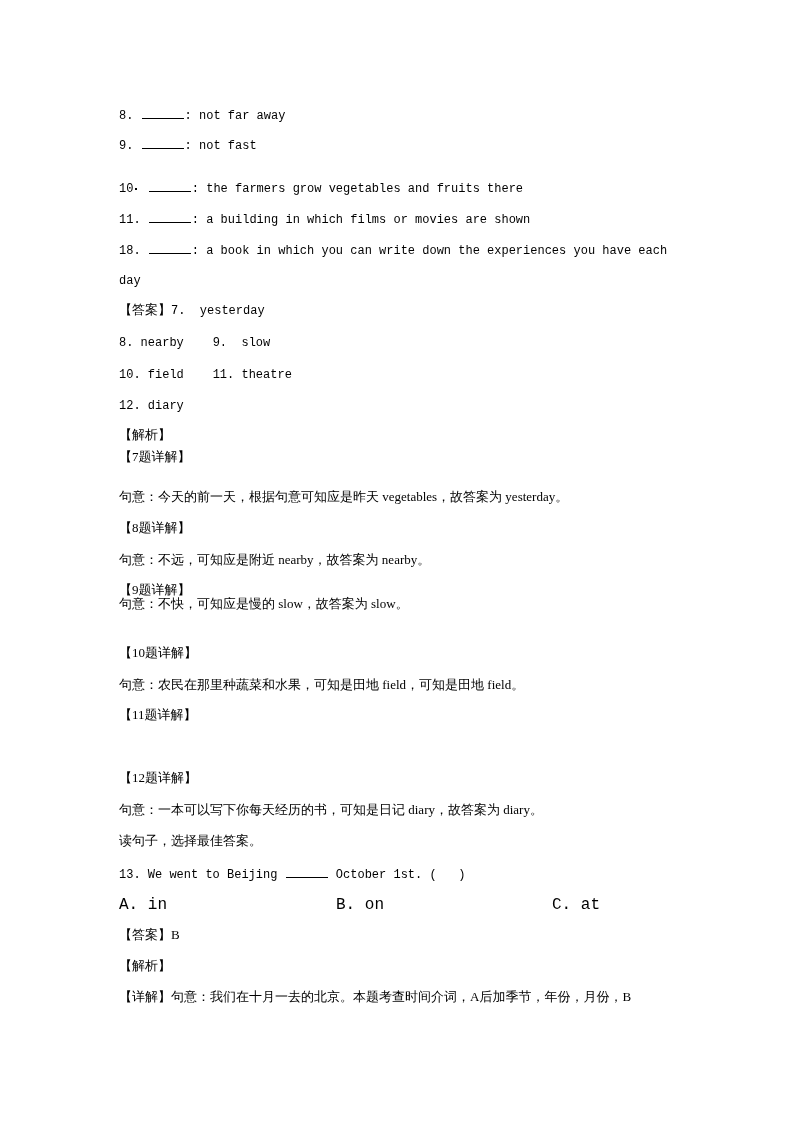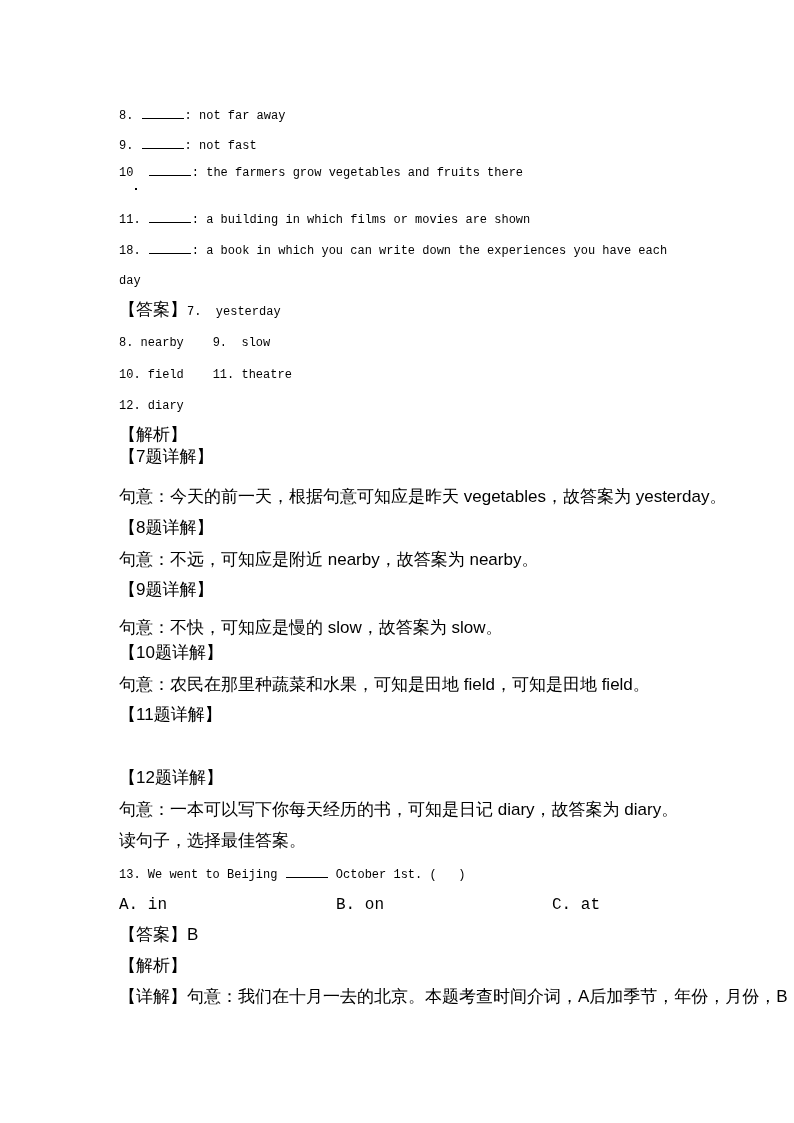--- a/index.html
+++ b/index.html
@@ -1,53 +1,53 @@
 <!DOCTYPE html>
 <html><head>
   <meta charset="utf-8">
   <style>
     html, body { margin: 0; padding: 0; background: #ffffff; }
     body { width: 794px; height: 1123px; position: relative; overflow: hidden;
            font-family: "DejaVu Sans Mono", "Liberation Mono", monospace; color: #000; }
     .page { position: absolute; left: 0; top: 0; width: 686px; height: 1123px; }
     .line { position: absolute; left: 119px; font-size: 12px; line-height: 16px; white-space: pre; }
-    .cn { font-family: Liberation Sans, sans-serif; font-size: 17px; }
+    .cn { font-family: Liberation Serif, serif; font-size: 13px; }
     .en { font-family: "Liberation Mono", "DejaVu Sans Mono", monospace; font-size: 12px; }
     .blank { display: inline-block; width: 42px; border-bottom: 1px solid #000; height: 11px; vertical-align: baseline; margin: 0 1px; }
     .dot { position: absolute; left: 135px; top: 188px; width: 2px; height: 2px; background: #000; }
     .opt { position: absolute; font-size: 16px; line-height: 16px; }
   </style>
 </head>
 <body>
 
 <div class="page">
 
   <div class="line en" style="top:107px"><span>8.</span> <span class="blank"></span><span>: not far away</span></div>
   <div class="line en" style="top:137px"><span>9.</span> <span class="blank"></span><span>: not fast</span></div>
-  <div class="line en" style="top:164px"><span>10</span>  <span class="blank"></span><span>: the farmers grow vegetables and fruits there</span></div>
+  <div class="line en" style="top:180px"><span>10</span>  <span class="blank"></span><span>: the farmers grow vegetables and fruits there</span></div>
   <div class="dot"></div>
   <div class="line en" style="top:211px"><span>11.</span> <span class="blank"></span><span>: a building in which films or movies are shown</span></div>
   <div class="line en" style="top:242px"><span>18.</span> <span class="blank"></span><span>: a book in which you can write down the experiences you have each</span></div>
   <div class="line en" style="top:273px">day</div>
 
   <div class="line" style="top:302px"><span class="cn">【答案】</span><span class="en">7.  yesterday</span></div>
   <div class="line en" style="top:335px"><span>8. nearby</span>    <span>9.  slow</span></div>
   <div class="line en" style="top:367px"><span>10. field</span>    <span>11. theatre</span></div>
   <div class="line en" style="top:398px">12. diary</div>
 
   <div class="line cn" style="top:427px">【解析】</div>
 
   <div class="line cn" style="top:449px">【7题详解】</div>
   <div class="line cn" style="top:489px">句意：今天的前一天，根据句意可知应是昨天 vegetables，故答案为 yesterday。</div>
 
   <div class="line cn" style="top:520px">【8题详解】</div>
   <div class="line cn" style="top:552px">句意：不远，可知应是附近 nearby，故答案为 nearby。</div>
 
   <div class="line cn" style="top:582px">【9题详解】</div>
-  <div class="line cn" style="top:620px">句意：不快，可知应是慢的 slow，故答案为 slow。</div>
+  <div class="line cn" style="top:596px">句意：不快，可知应是慢的 slow，故答案为 slow。</div>
 
   <div class="line cn" style="top:645px">【10题详解】</div>
   <div class="line cn" style="top:677px">句意：农民在那里种蔬菜和水果，可知是田地 field，可知是田地 field。</div>
 
   <div class="line cn" style="top:707px">【11题详解】</div>
 
   <div class="line cn" style="top:770px">【12题详解】</div>
   <div class="line cn" style="top:802px">句意：一本可以写下你每天经历的书，可知是日记 diary，故答案为 diary。</div>
 
   <div class="line cn" style="top:833px">读句子，选择最佳答案。</div>

